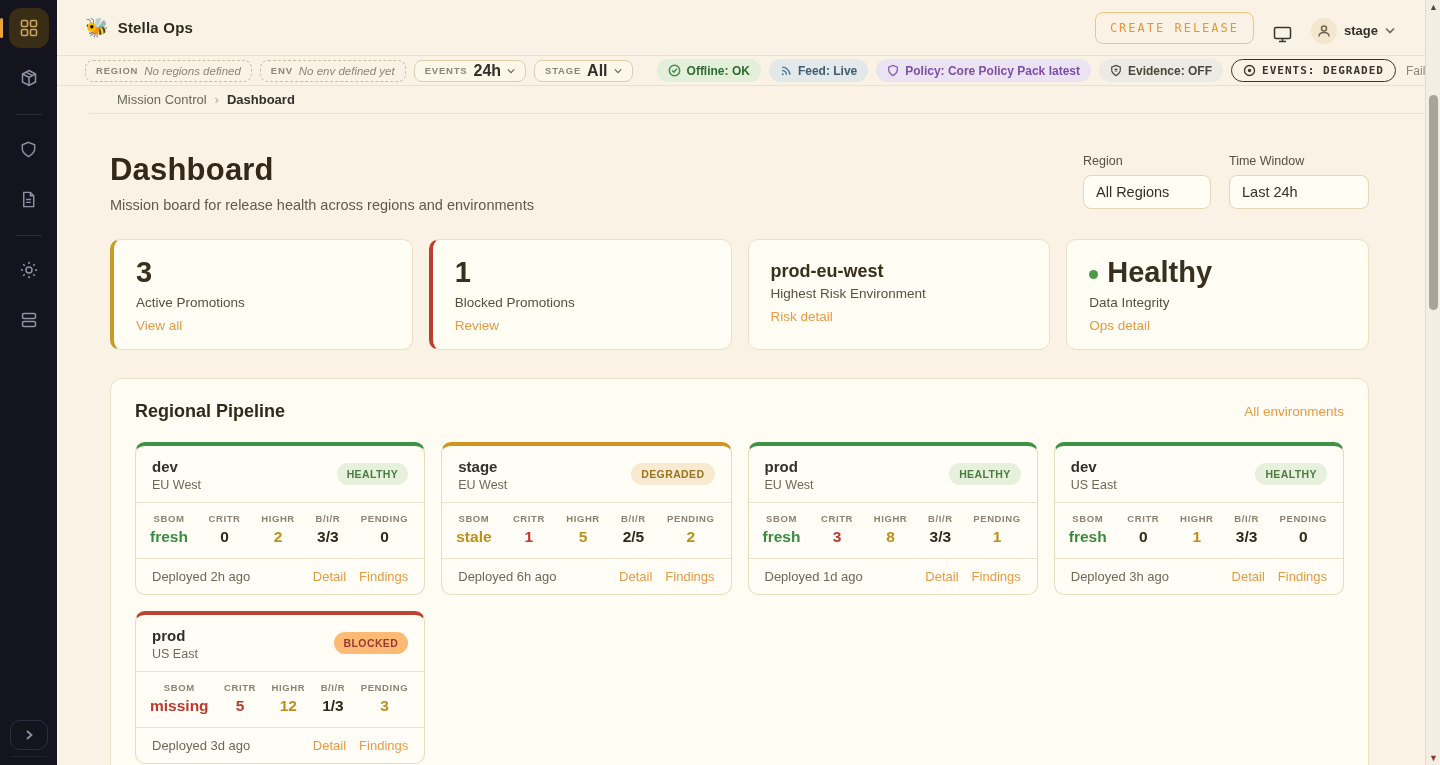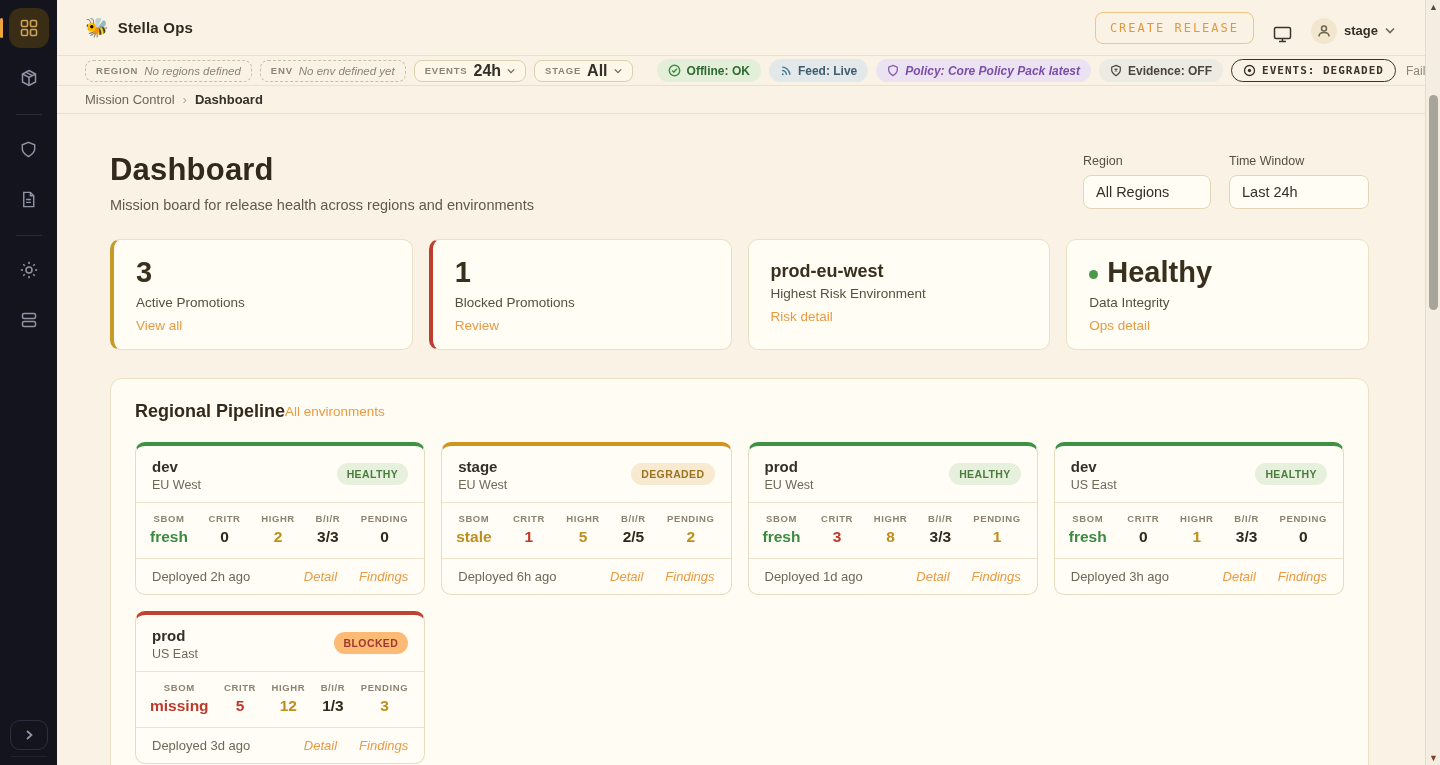--- a/index.html
+++ b/index.html
@@ -43,27 +43,27 @@
   .ctx-pill .ctx-label { font-size:9.5px; font-weight:bold; letter-spacing:.8px; color:#8d8574; }
   .ctx-pill.dashed { border:1px dashed #c9bfa5; color:#8d8574; }
   .ctx-pill.dashed .ctx-value { font-style:italic; color:#8d8574; font-size:11.5px; }
   .ctx-pill.solid { border:1px solid #dbcfae; background:#fdf7ea; cursor:pointer; }
   .ctx-pill.solid .ctx-value { font-weight:bold; color:#33302a; font-size:16px; }
   .ctx-pill.solid .chev { font-size:9px; }
   .ctx-vline { width:1px; height:18px; background:#d8cdb2; margin:0 4px; }
   .status-pill { display:flex; align-items:center; gap:6px; height:23px; padding:0 11px; border-radius:12px; font-size:12px; font-weight:bold; cursor:pointer; }
   .pill-offline { background:#e4efda; color:#2f6b33; }
   .pill-feed { background:#e3e8eb; color:#3f5d6e; }
-  .pill-policy { background:#ece3f2; color:#7b4fa6;font-style:italic; }
+  .pill-policy { background:#ece3f2; color:#7b4fa6; }
   .pill-evidence { background:#ecead= ; background:#ecebe3; color:#4a463c; }
   .pill-events { background:transparent; border:1.5px solid #3a342a; color:#3a342a; font-family:"DejaVu Sans Mono",monospace; font-size:11px; letter-spacing:1px; border-radius:13px; }
   .ctx-notice { font-size:12px; color:#8c8678; margin-left:2px; }
 
   
-  .breadcrumbbar { height:28px; display:flex; align-items:center; gap:8px; padding:0 28px; border-bottom:1px solid #ece1c8; font-size:13px; }
+  .breadcrumbbar { height:28px; display:flex; align-items:center; gap:8px; padding:0 28px; border-bottom:1px solid #ece1c8; font-size:13px;margin-left:32px; }
   .bc-parent { color:#6b6759; cursor:pointer; }
   .bc-sep { color:#b4ab95; }
   .bc-current { color:#33302a; font-weight:bold; }
 
   
   .content { flex:1; padding:38px 56px 0 53px; overflow:hidden; }
   .page-head { display:flex; justify-content:space-between; align-items:flex-start; margin-bottom:26px; }
   .page-title { font-size:31px; font-weight:bold; color:#33291a; letter-spacing:.2px; }
   .page-subtitle { font-size:14.5px; color:#5f5a4a; margin-top:9px; }
   .filters { display:flex; gap:18px; padding-top:2px; }
@@ -76,21 +76,21 @@
   .stat-card[data-accent="amber"] { border-left:4px solid #c79a28; }
   .stat-card[data-accent="red"] { border-left:4px solid #bf3d2f; }
   .stat-value { font-size:29px; font-weight:bold; color:#382f1d; line-height:1.1; }
   .stat-value.small { font-size:18px; padding-top:5px; }
   .stat-value .dot { display:inline-block; width:9px; height:9px; border-radius:50%; background:#4a9a4a; vertical-align:middle; margin-right:9px; }
   .stat-label { font-size:13.5px; color:#55503f; margin-top:6px; }
   .stat-link { font-size:13.5px; color:#e89a44; margin-top:8px; display:inline-block; cursor:pointer; }
   .stat-card.env-risk .stat-label { margin-top:4px; }
 
   .panel { background:#fffdf3; border:1px solid #ecdfc3; border-radius:12px; padding:22px 24px; }
-  .panel-head { display:flex; justify-content:flex-start; align-items:center; margin-bottom:20px; }
+  .panel-head { display:flex; justify-content:space-between; align-items:center; margin-bottom:20px; }
   .panel-title { font-size:18px; font-weight:bold; color:#33291a; }
   .panel-link { font-size:13.5px; color:#e89a44; cursor:pointer; }
 
   .pipe-grid { display:grid; grid-template-columns:repeat(4,1fr); gap:16px; }
   .env-card { background:#fffdf6; border:1px solid #e8dcc0; border-top:4px solid #999; border-radius:10px; overflow:hidden; }
   .env-card[data-status="HEALTHY"] { border-top-color:#3f9146; }
   .env-card[data-status="DEGRADED"] { border-top-color:#d0941f; }
   .env-card[data-status="BLOCKED"] { border-top-color:#c04233; }
   .env-head { display:flex; justify-content:space-between; align-items:flex-start; padding:12px 16px 10px 16px; border-bottom:1px solid #eee3ca; }
   .env-name { font-size:15px; font-weight:bold; color:#33302a; }
@@ -102,21 +102,21 @@
   .env-metrics { display:flex; justify-content:space-between; padding:10px 16px 12px 14px; border-bottom:1px solid #eee3ca; }
   .metric { text-align:center; }
   .metric-label { font-size:9.5px; letter-spacing:.6px; color:#8a8372; font-weight:bold; }
   .metric-value { font-size:15.5px; font-weight:bold; margin-top:4px; }
   .metric-value[data-tone="green"] { color:#3a8a3f; }
   .metric-value[data-tone="amber"] { color:#bd8f1e; }
   .metric-value[data-tone="red"] { color:#bc3a2c; }
   .metric-value[data-tone="dark"] { color:#30291c; }
   .env-foot { display:flex; align-items:center; padding:10px 16px; font-size:13px; }
   .env-deployed { color:#6e6857; }
-  .env-links { margin-left:auto; display:flex; gap:22px;font-style:italic; }
+  .env-links { margin-left:auto; display:flex; gap:13px; }
   .env-links span { color:#e89a44; cursor:pointer; }
   .pipe-grid .env-card:nth-child(5) { grid-column:1; margin-top:0; }
 
   
   .scrollbar { position:absolute; right:0; top:0; width:15px; height:765px; background:#f3eee1; border-left:1px solid #e3dcc9; z-index:5; }
   .sb-arrow { width:15px; height:14px; display:flex; align-items:center; justify-content:center; font-size:9px; color:#4c4c4c; }
   .sb-arrow.down { position:absolute; bottom:0; color:#8a3c2c; }
   .sb-thumb { position:absolute; top:95px; left:3px; width:9px; height:215px; border-radius:5px; background:#a9a49a; }
 
   svg { display:block; }

